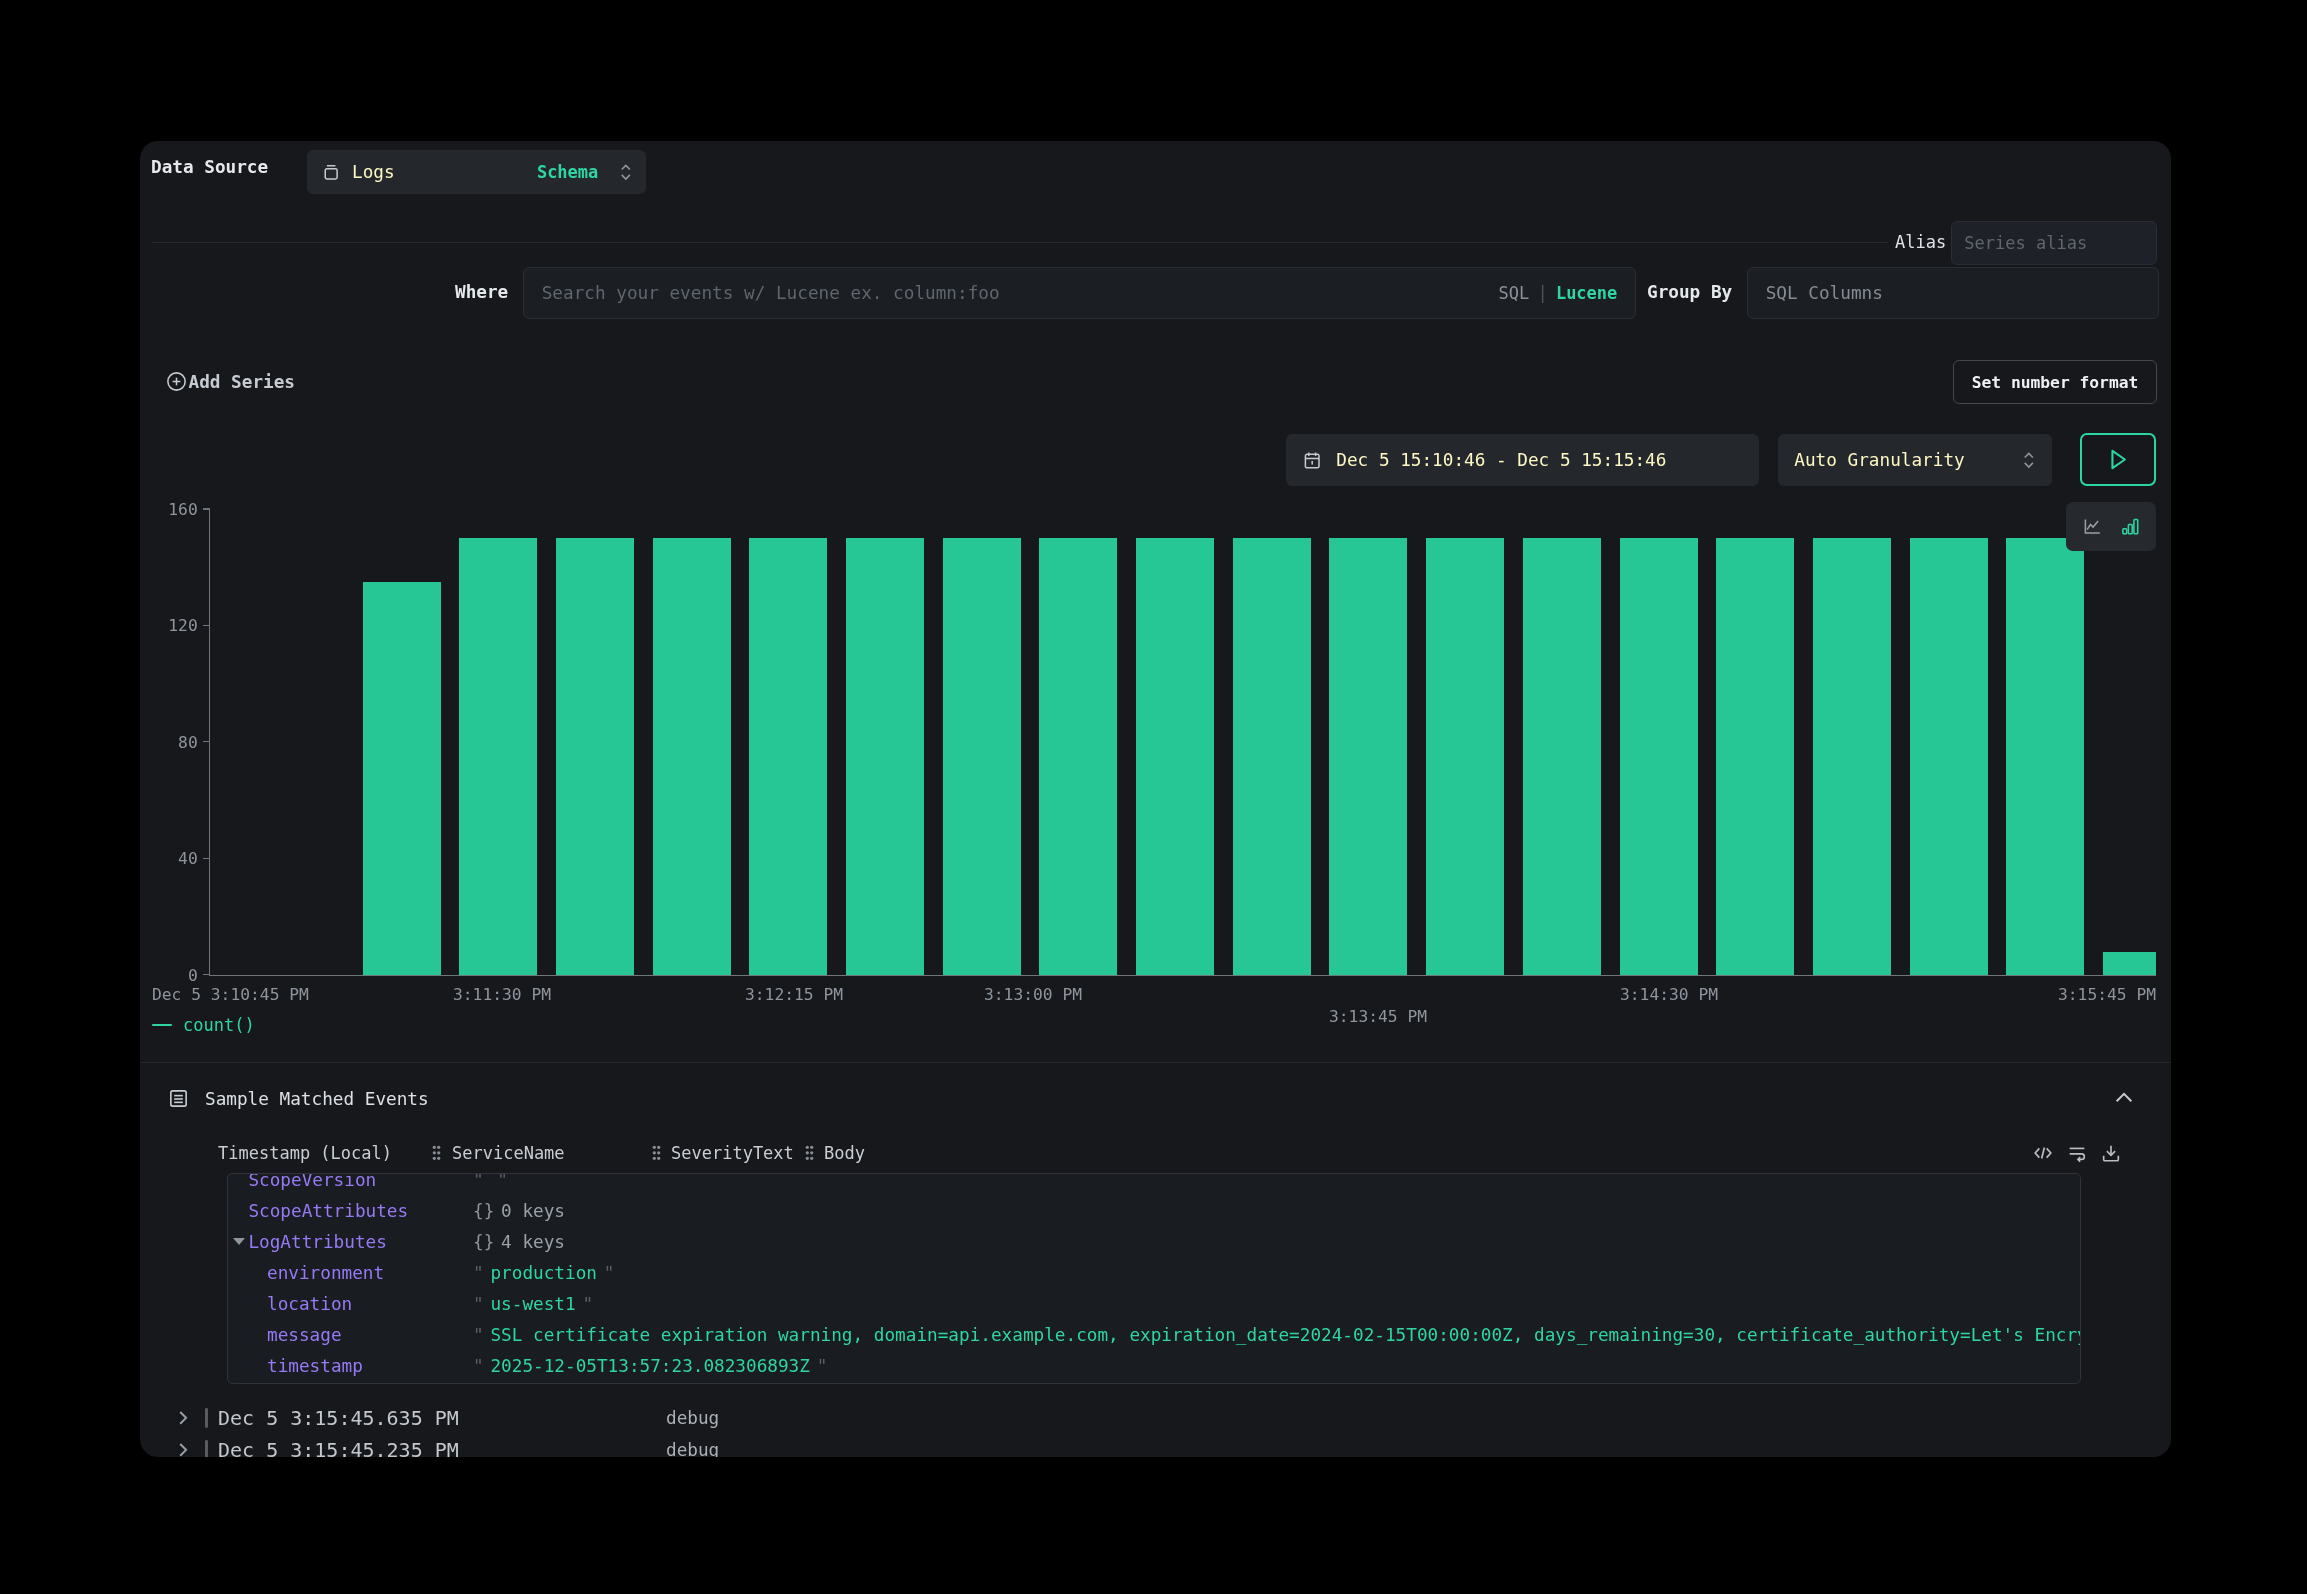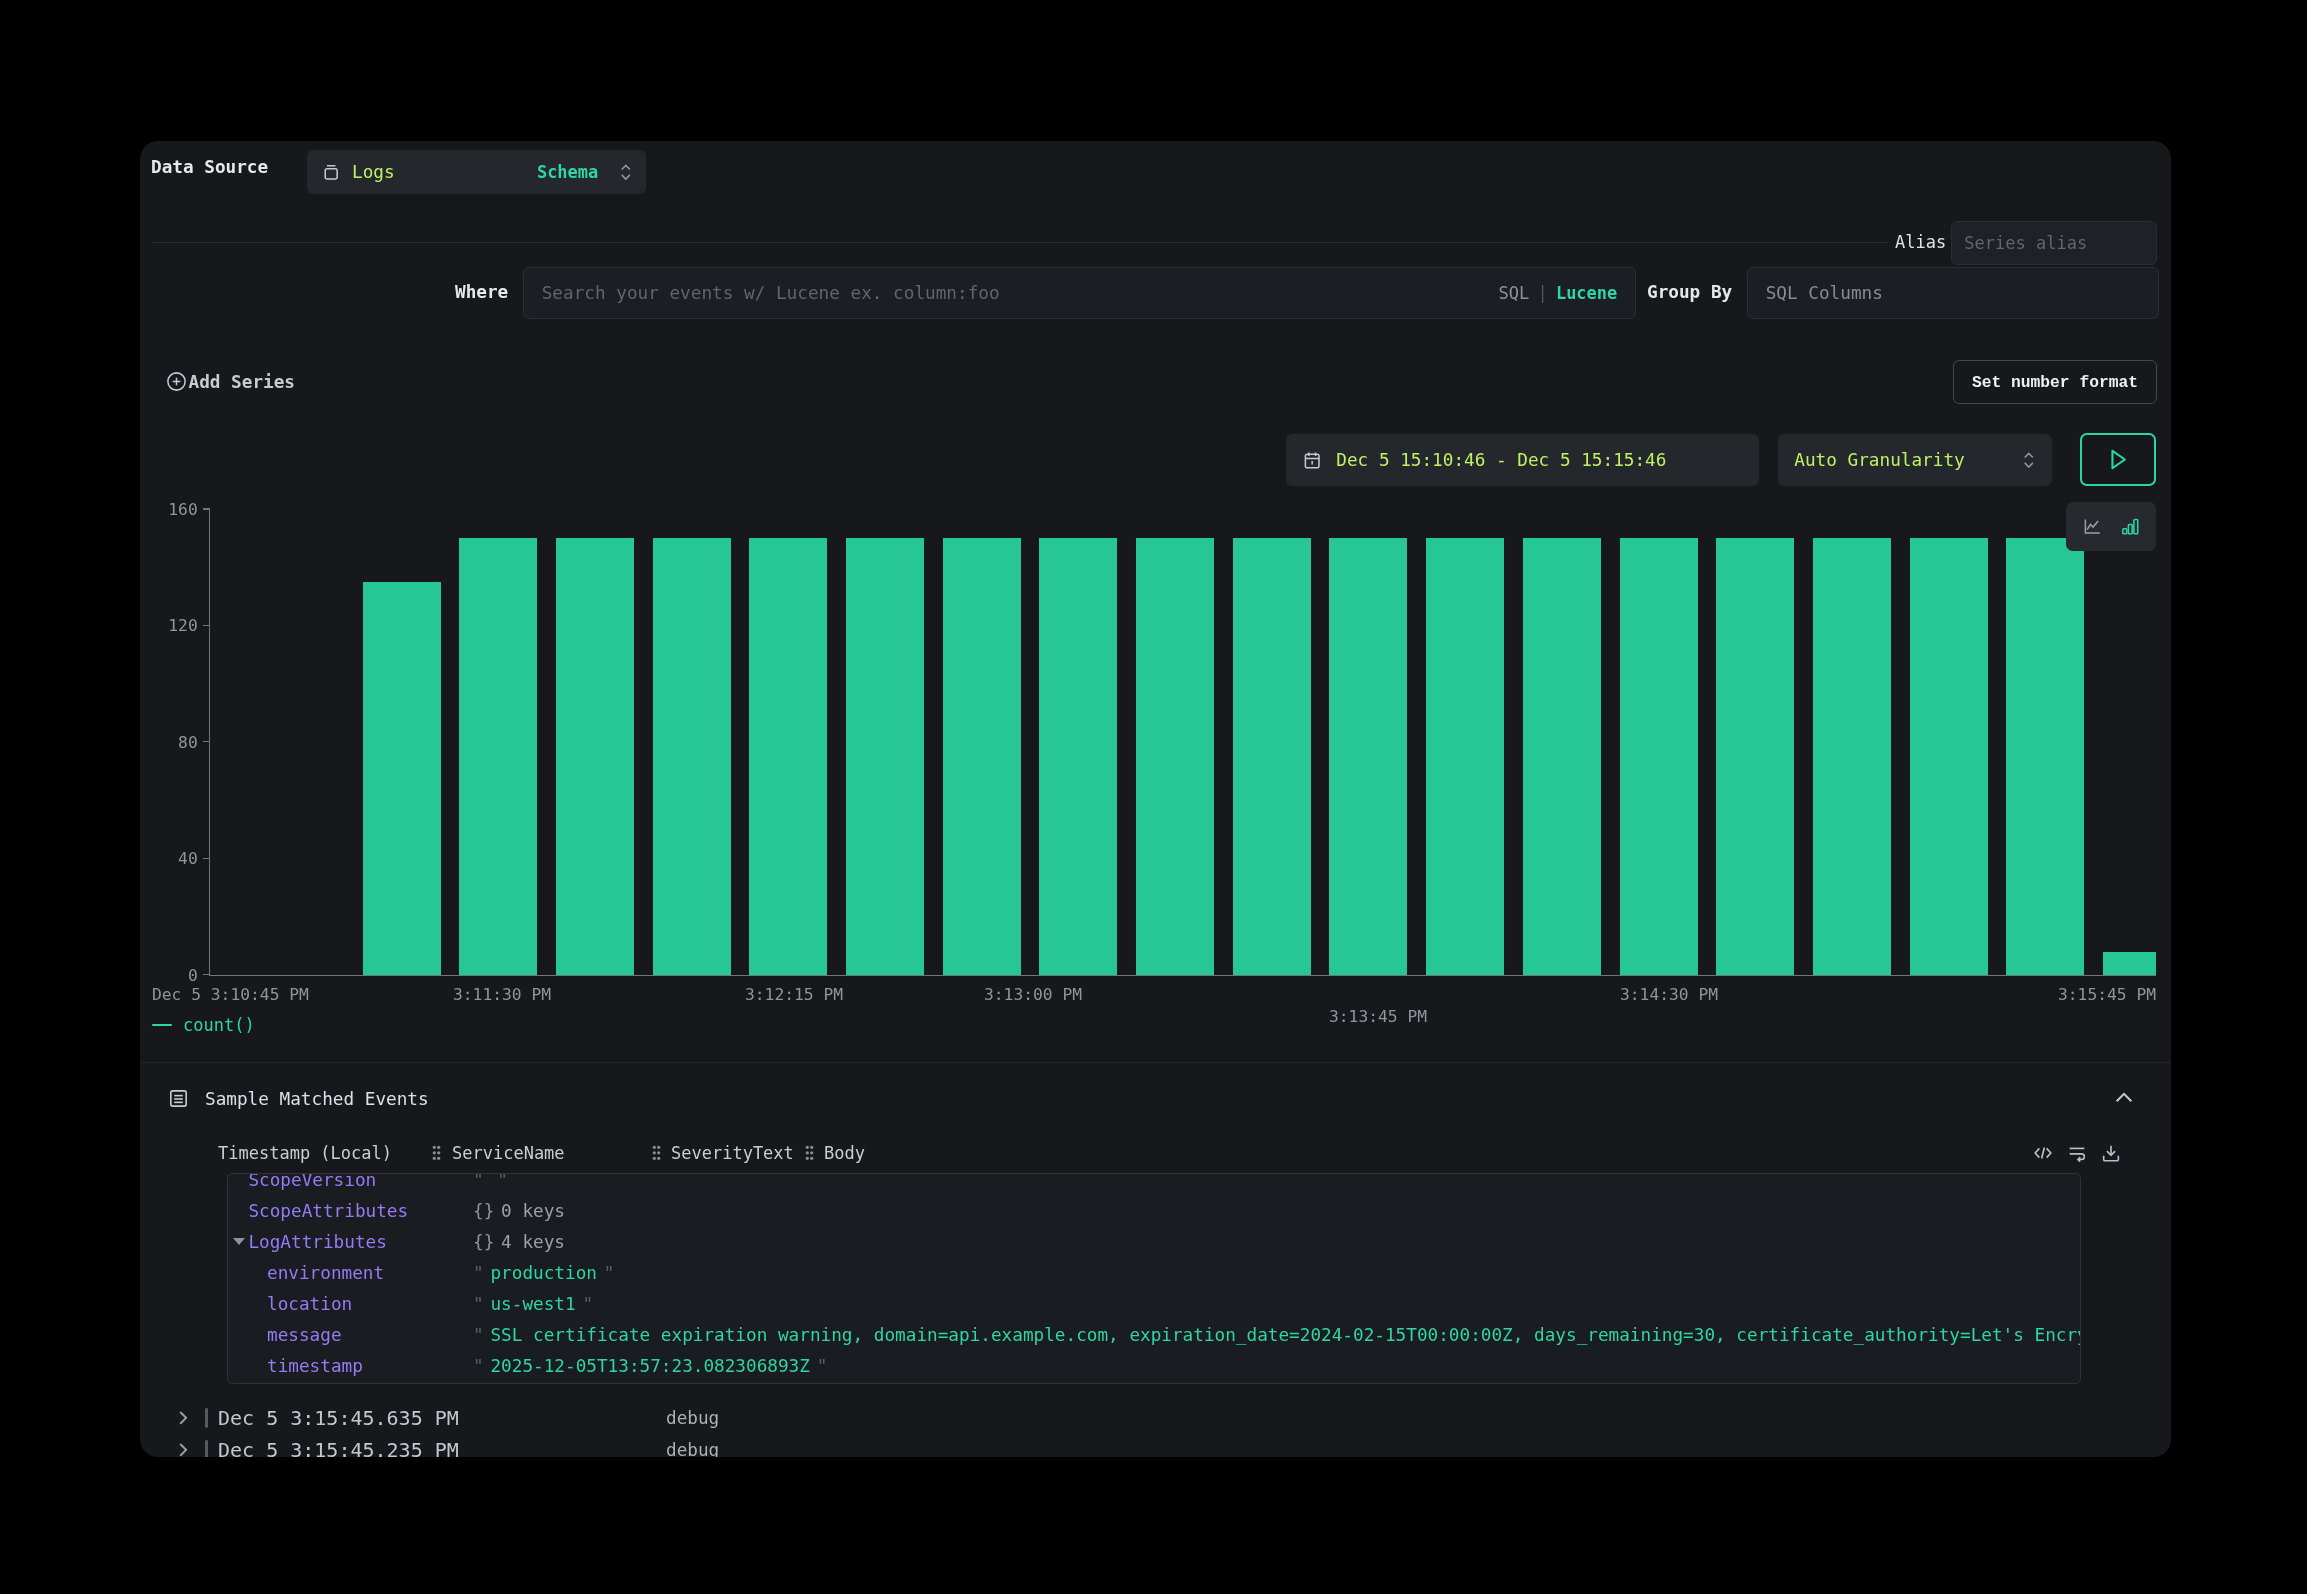--- a/index.html
+++ b/index.html
@@ -5,21 +5,21 @@
   html,body{margin:0;padding:0;background:#000;}
   .stage{position:relative;width:2307px;height:1595px;background:#000;overflow:hidden;
          font-family:"DejaVu Sans Mono",monospace;color:#e4e7ea;}
   .card{position:absolute;left:140px;top:141px;width:2031px;height:1316px;background:#16181c;
         border-radius:17.7px;overflow:hidden;}
   .abs{position:absolute;}
   .lbl{font-size:17.7px;font-weight:700;color:#e6e9ec;height:31px;line-height:31px;white-space:nowrap;}
   .sel{background:#24272c;border-radius:6.1px;display:flex;align-items:center;box-sizing:border-box;}
   .inp{background:#1b1e23;border:1.4px solid #2b2f35;border-radius:6.1px;display:flex;align-items:center;box-sizing:border-box;}
   .ph{color:#60666e;font-size:17.7px;white-space:nowrap;}
-  .txt{color:#bef264;font-size:17.7px;white-space:nowrap;}
+  .txt{color:#fef9c3;font-size:17.7px;white-space:nowrap;}
   .green{color:#2fd6a3;}
   .divider{background:#26292e;height:1.4px;}
   svg{display:block;}
   
   #plot{position:absolute;left:69px;top:368px;width:1946px;height:466px;
         border-left:1.4px solid #70757c;border-bottom:1.4px solid #70757c;}
   #bars{position:absolute;left:0;top:0;right:0;bottom:0;overflow:hidden;}
   .bar{position:absolute;bottom:0;background:#27c795;}
   .ytick{position:absolute;right:100%;margin-right:12.3px;width:61px;text-align:right;
          color:#8f959d;font-size:16.3px;transform:translateY(-50%);}
@@ -103,21 +103,21 @@
           <circle cx="12" cy="12" r="9"></circle>
             <line x1="12" y1="8" x2="12" y2="16"></line>
             <line x1="8" y1="12" x2="16" y2="12"></line>
         </svg>
       </span>
       <span style="font-size:17.7px;font-weight:700;color:#c6cbd2;">Add Series</span>
     </div>
 
     <div class="abs" style="left:1813px;top:219px;width:204px;height:44px;border:1.4px solid #43474e;border-radius:6.1px;
                 display:flex;align-items:center;justify-content:center;box-sizing:border-box;">
-      <span style="font-size:16.3px;font-weight:700;color:#eef1f3;white-space:nowrap;font-family:Liberation Mono, monospace;">Set number format</span>
+      <span style="font-size:16.3px;font-weight:700;color:#eef1f3;white-space:nowrap;">Set number format</span>
     </div>
 
     <div class="abs sel" style="left:1146px;top:293px;width:473px;height:52px;padding:0 16.3px;gap:13.6px;">
       <span>
         <svg width="20.4" height="20.4" viewBox="0 0 24 24" fill="none" stroke="#c6cbd2" stroke-width="1.8">
           <rect x="4" y="5" width="16" height="16" rx="2"></rect>
             <line x1="8" y1="3" x2="8" y2="7"></line>
           <line x1="16" y1="3" x2="16" y2="7"></line>
             <line x1="4" y1="10" x2="20" y2="10"></line>
           <line x1="12" y1="13" x2="12" y2="17"></line>

